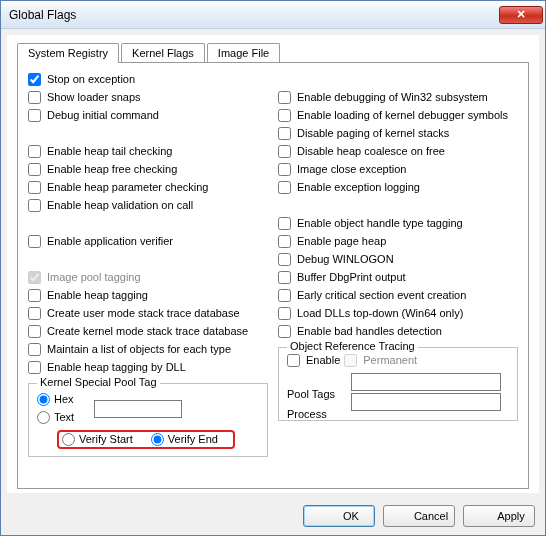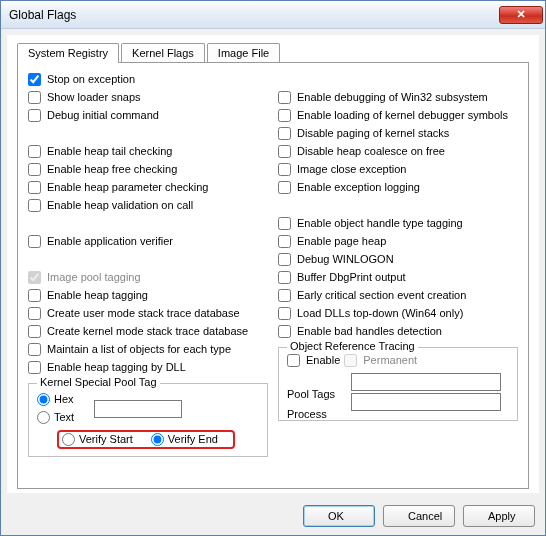--- a/index.html
+++ b/index.html
@@ -159,21 +159,21 @@
   }
   .btn {
     min-width: 72px;
     height: 22px;
     border: 1px solid #8a8a8a;
     background: linear-gradient(to bottom,#fdfdfd,#e8e8e8);
     border-radius: 3px;
     font-size: 11px;
     display: flex;
     align-items: center;
-    justify-content: flex-start;
+    justify-content: center;
     cursor: pointer;
     padding-left: 24px;
   }
   .btn.default {
     border: 1px solid #3c7fb1;
     box-shadow: 0 0 0 1px #a8d2f0 inset;
   }
 </style>
 </head>
 <body>

